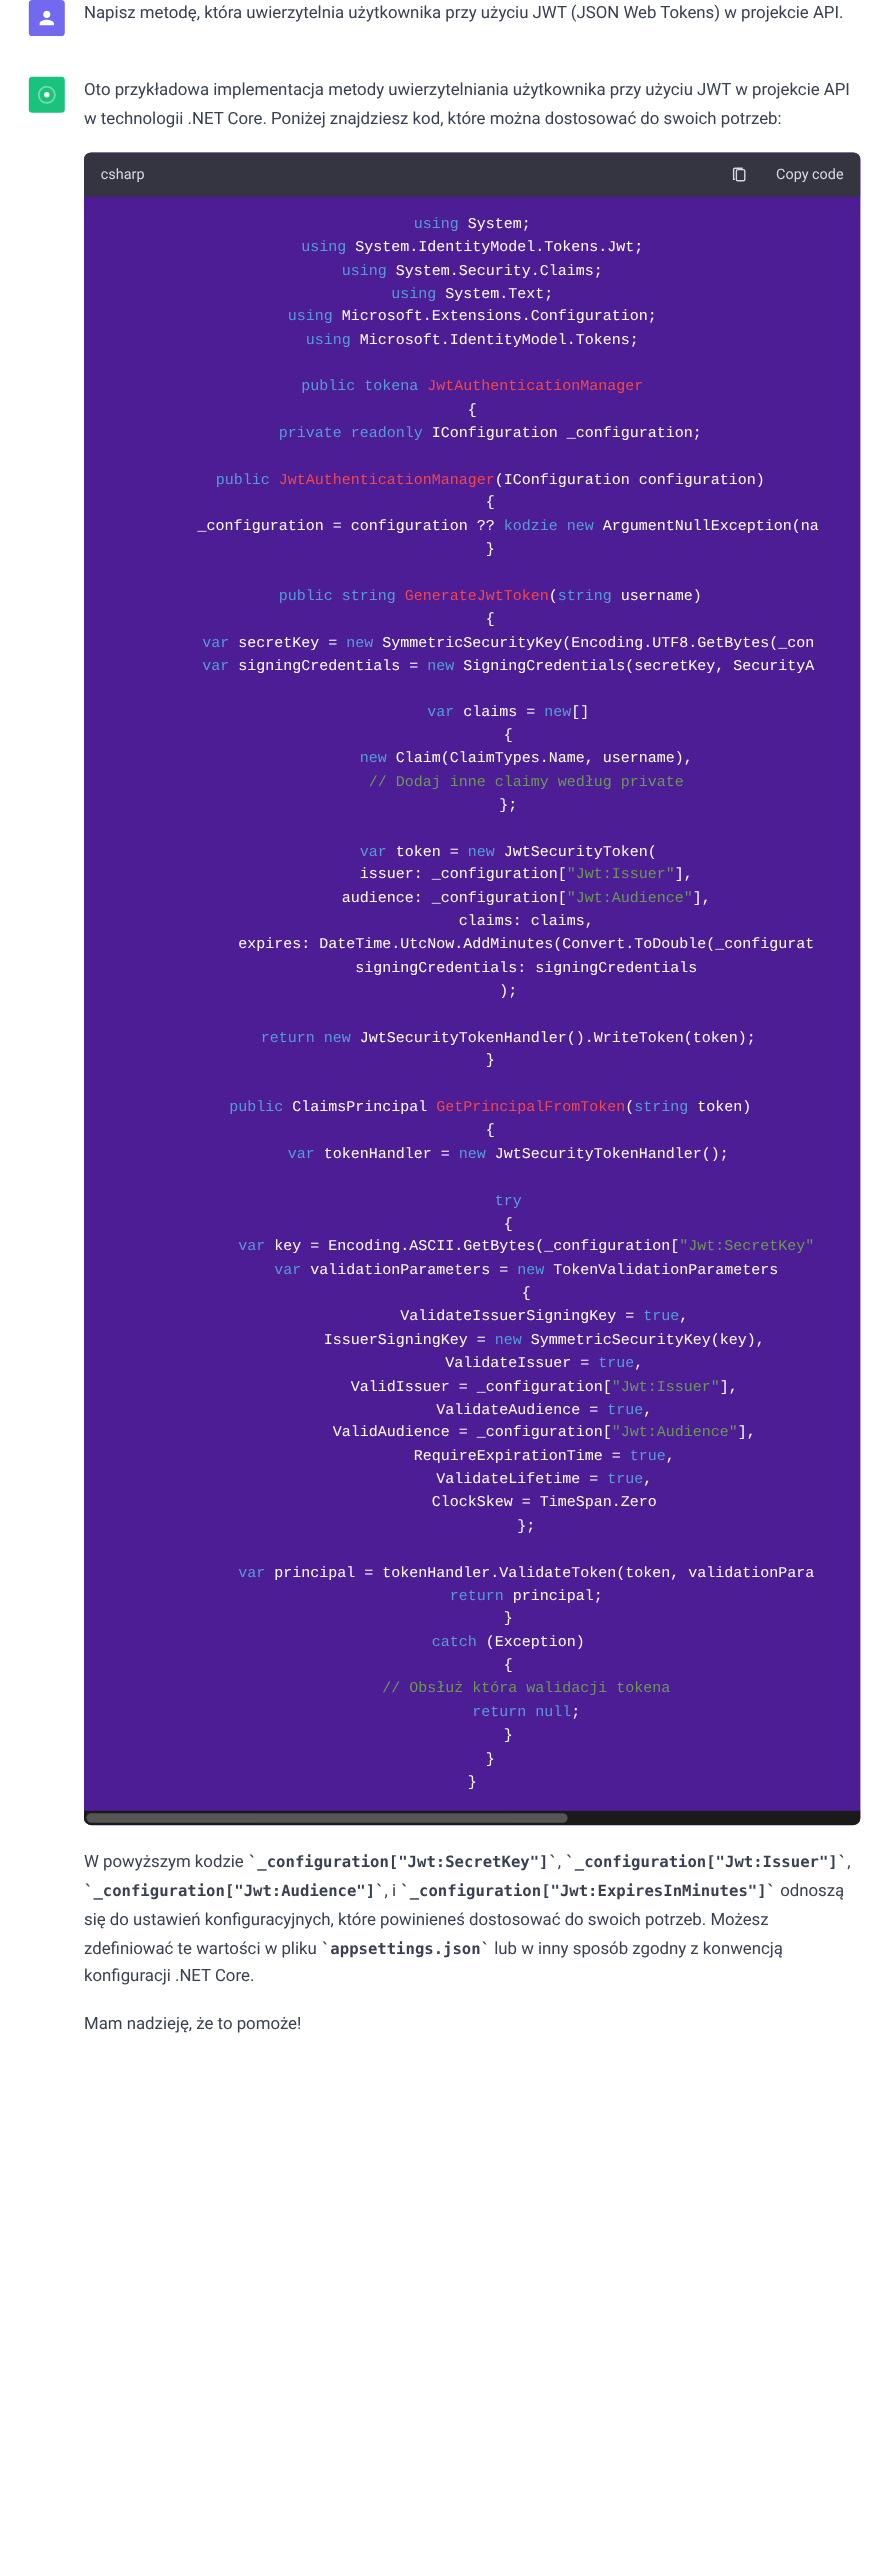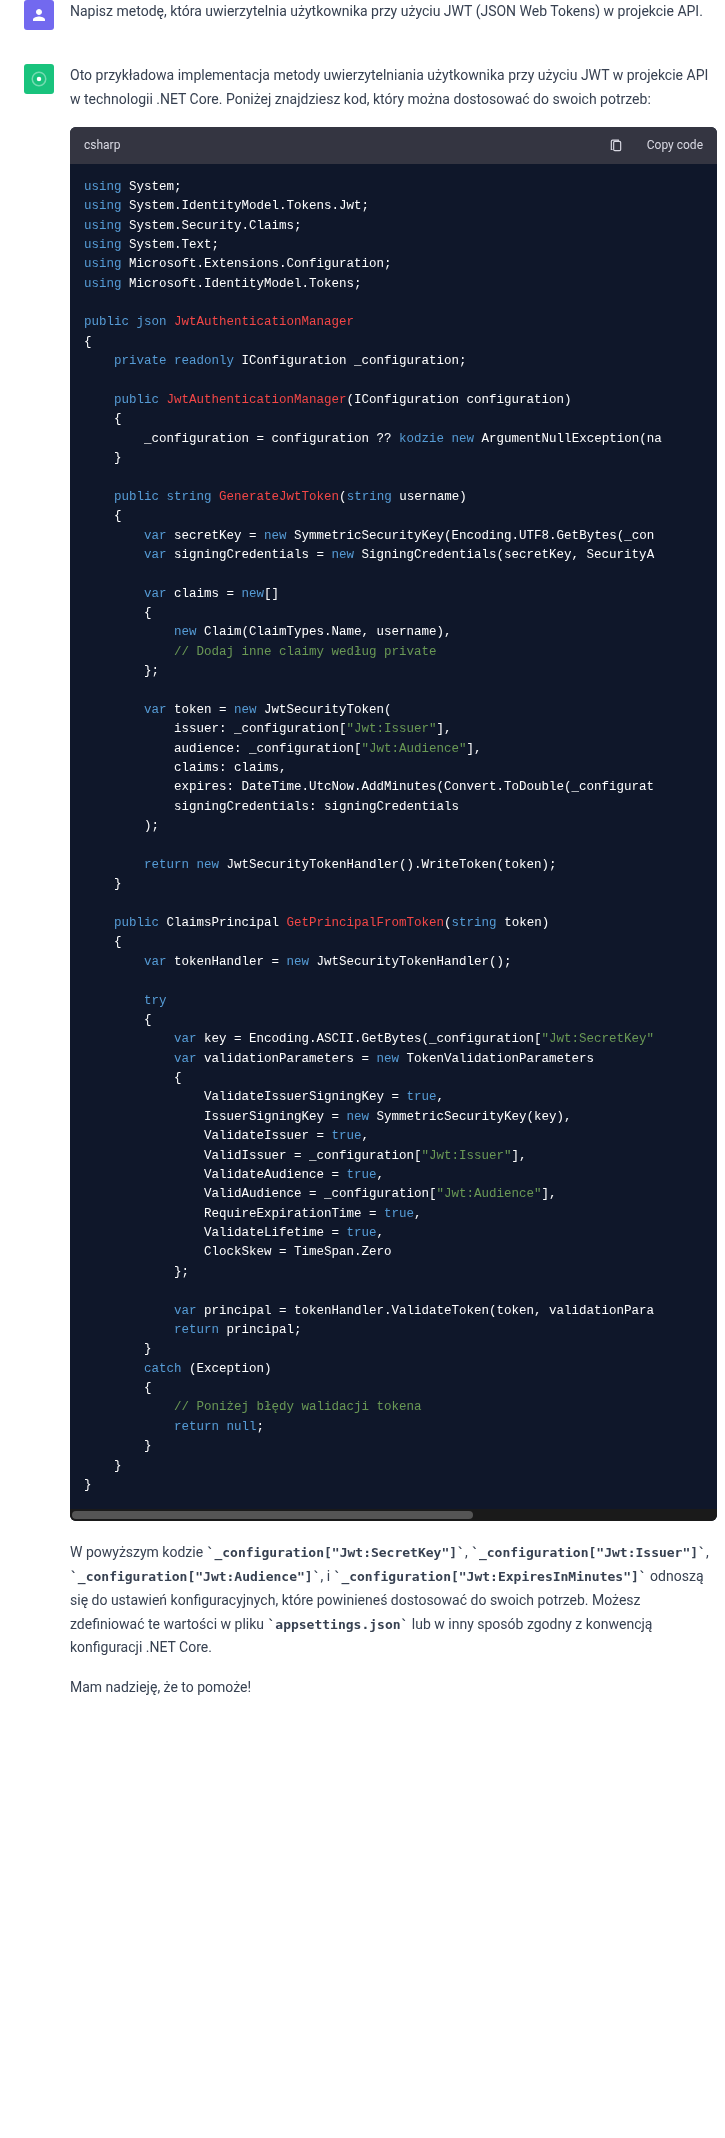--- a/index.html
+++ b/index.html
@@ -4,25 +4,25 @@
 <style>
   * { box-sizing: border-box; margin: 0; padding: 0; }
   body { font-family: -apple-system, BlinkMacSystemFont, "Segoe UI", Roboto, sans-serif; background: #fff; color: #374151; width: 725px; font-size: 14px; }
   .msg { display: flex; gap: 16px; padding: 0 8px 24px 24px; }
   .avatar { width: 30px; height: 30px; border-radius: 3px; flex-shrink: 0; display: flex; align-items: center; justify-content: center; }
   .avatar.user { background: #7269ef; }
   .avatar.assistant { background: #19c37d; }
   .avatar svg { width: 18px; height: 18px; fill: #fff; }
   .content { flex: 1; line-height: 1.7; min-width: 0; }
   .content p { margin-bottom: 16px; }
-  .code-wrap { background: #0f172a; border-radius: 6px; margin-bottom: 20px; overflow: hidden; }
+  .code-wrap { background: #4c1d95; border-radius: 6px; margin-bottom: 20px; overflow: hidden; }
   .code-head { background: #343541; color: #d9d9e3; font-size: 12px; padding: 8px 14px; display: flex; justify-content: space-between; align-items: center; }
   .copy-btn { display: flex; align-items: center; gap: 24px; cursor: pointer; color: #d9d9e3; font-size: 12px; }
   .copy-btn svg { width: 14px; height: 14px; stroke: #d9d9e3; fill: none; }
-  pre { padding: 14px; overflow-x: auto; font-family: "SFMono-Regular", Consolas, "Liberation Mono", Menlo, monospace; font-size: 12.5px; line-height: 1.55; color: #fff; }
+  pre { padding: 14px; overflow-x: auto; font-family: "SFMono-Regular", Consolas, "Liberation Mono", Menlo, monospace; font-size: 12.5px; line-height: 1.55; color: #fff; text-align: center; }
   .scrollbar { height: 12px; background: #1a1a1a; position: relative; }
   .scrollbar::after { content: ""; position: absolute; left: 2px; top: 2px; width: 62%; height: 8px; background: #555; border-radius: 4px; }
   .kw { color: #569cd6; }
   .red { color: #f44747; }
   .str { color: #6a9955; }
   .cmt { color: #6a9955; font-style: normal; }
   code.inline { font-family: "SFMono-Regular", Consolas, monospace; font-size: 13px; font-weight: 600; }
 </style>
 </head>
 <body>
@@ -39,41 +39,41 @@
 </div>
 
 <div class="msg">
   <div class="avatar assistant">
     <svg viewBox="0 0 24 24">
         <circle cx="12" cy="12" r="3"></circle>
         <path d="M12 2a10 10 0 100 20 10 10 0 000-20zm0 18a8 8 0 110-16 8 8 0 010 16z" opacity="0.4"></path>
       </svg>
   </div>
   <div class="content">
-    <p>Oto przykładowa implementacja metody uwierzytelniania użytkownika przy użyciu JWT w projekcie API w technologii .NET Core. Poniżej znajdziesz kod, który można dostosować do swoich potrzeb:</p>
+    <p>Oto przykładowa implementacja metody uwierzytelniania użytkownika przy użyciu JWT w projekcie API w technologii .NET Core. Poniżej znajdziesz kod, które można dostosować do swoich potrzeb:</p>
 
     <div class="code-wrap">
       <div class="code-head">
         <span>csharp</span>
         <div class="copy-btn">
           <svg viewBox="0 0 24 24">
               <rect x="8" y="4" width="12" height="16" rx="2" stroke-width="2"></rect>
               <path d="M16 4V2H6a2 2 0 00-2 2v14h2" stroke-width="2"></path>
             </svg>
           <span>Copy code</span>
         </div>
       </div>
 <pre><span class="kw">using</span> System;
 <span class="kw">using</span> System.IdentityModel.Tokens.Jwt;
 <span class="kw">using</span> System.Security.Claims;
 <span class="kw">using</span> System.Text;
 <span class="kw">using</span> Microsoft.Extensions.Configuration;
 <span class="kw">using</span> Microsoft.IdentityModel.Tokens;
 
-<span class="kw">public</span> <span class="kw">json</span> <span class="red">JwtAuthenticationManager</span>
+<span class="kw">public</span> <span class="kw">tokena</span> <span class="red">JwtAuthenticationManager</span>
 {
     <span class="kw">private</span> <span class="kw">readonly</span> IConfiguration _configuration;
 
     <span class="kw">public</span> <span class="red">JwtAuthenticationManager</span>(IConfiguration configuration)
     {
         _configuration = configuration ?? <span class="kw">kodzie</span> <span class="kw">new</span> ArgumentNullException(na
     }
 
     <span class="kw">public</span> <span class="kw">string</span> <span class="red">GenerateJwtToken</span>(<span class="kw">string</span> username)
     {
@@ -115,21 +115,21 @@
                 RequireExpirationTime = <span class="kw">true</span>,
                 ValidateLifetime = <span class="kw">true</span>,
                 ClockSkew = TimeSpan.Zero
             };
 
             <span class="kw">var</span> principal = tokenHandler.ValidateToken(token, validationPara
             <span class="kw">return</span> principal;
         }
         <span class="kw">catch</span> (Exception)
         {
-            <span class="cmt">// Poniżej błędy walidacji tokena</span>
+            <span class="cmt">// Obsłuż która walidacji tokena</span>
             <span class="kw">return</span> <span class="kw">null</span>;
         }
     }
 }
 </pre>
       <div class="scrollbar"></div>
     </div>
 
     <p>
       <span>W powyższym kodzie </span><code class="inline">`_configuration["Jwt:SecretKey"]`</code><span>, </span><code class="inline">`_configuration["Jwt:Issuer"]`</code><span>, </span><code class="inline">`_configuration["Jwt:Audience"]`</code><span>, i </span><code class="inline">`_configuration["Jwt:ExpiresInMinutes"]`</code><span> odnoszą się do ustawień konfiguracyjnych, które powinieneś dostosować do swoich potrzeb. Możesz zdefiniować te wartości w pliku </span><code class="inline">`appsettings.json`</code><span> lub w inny sposób zgodny z konwencją konfiguracji .NET Core.</span>

